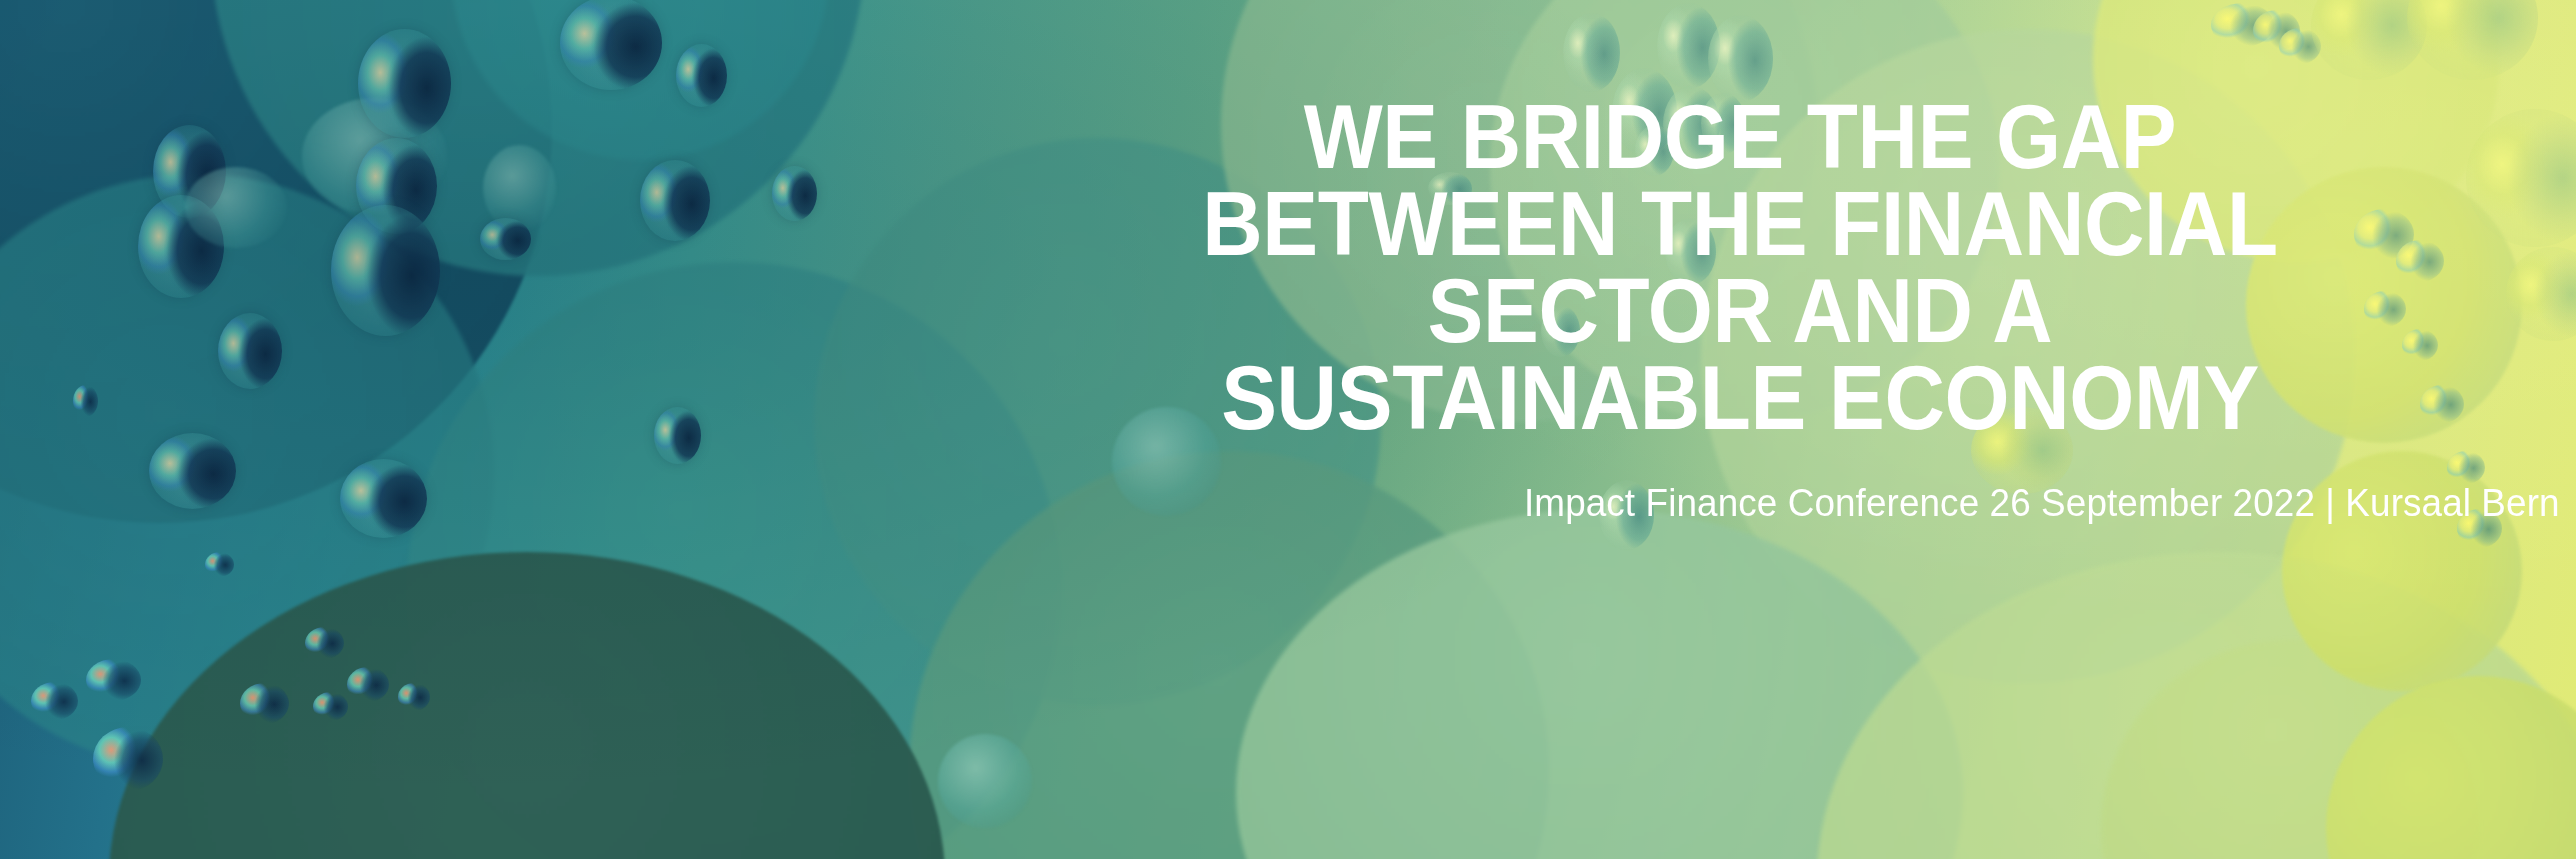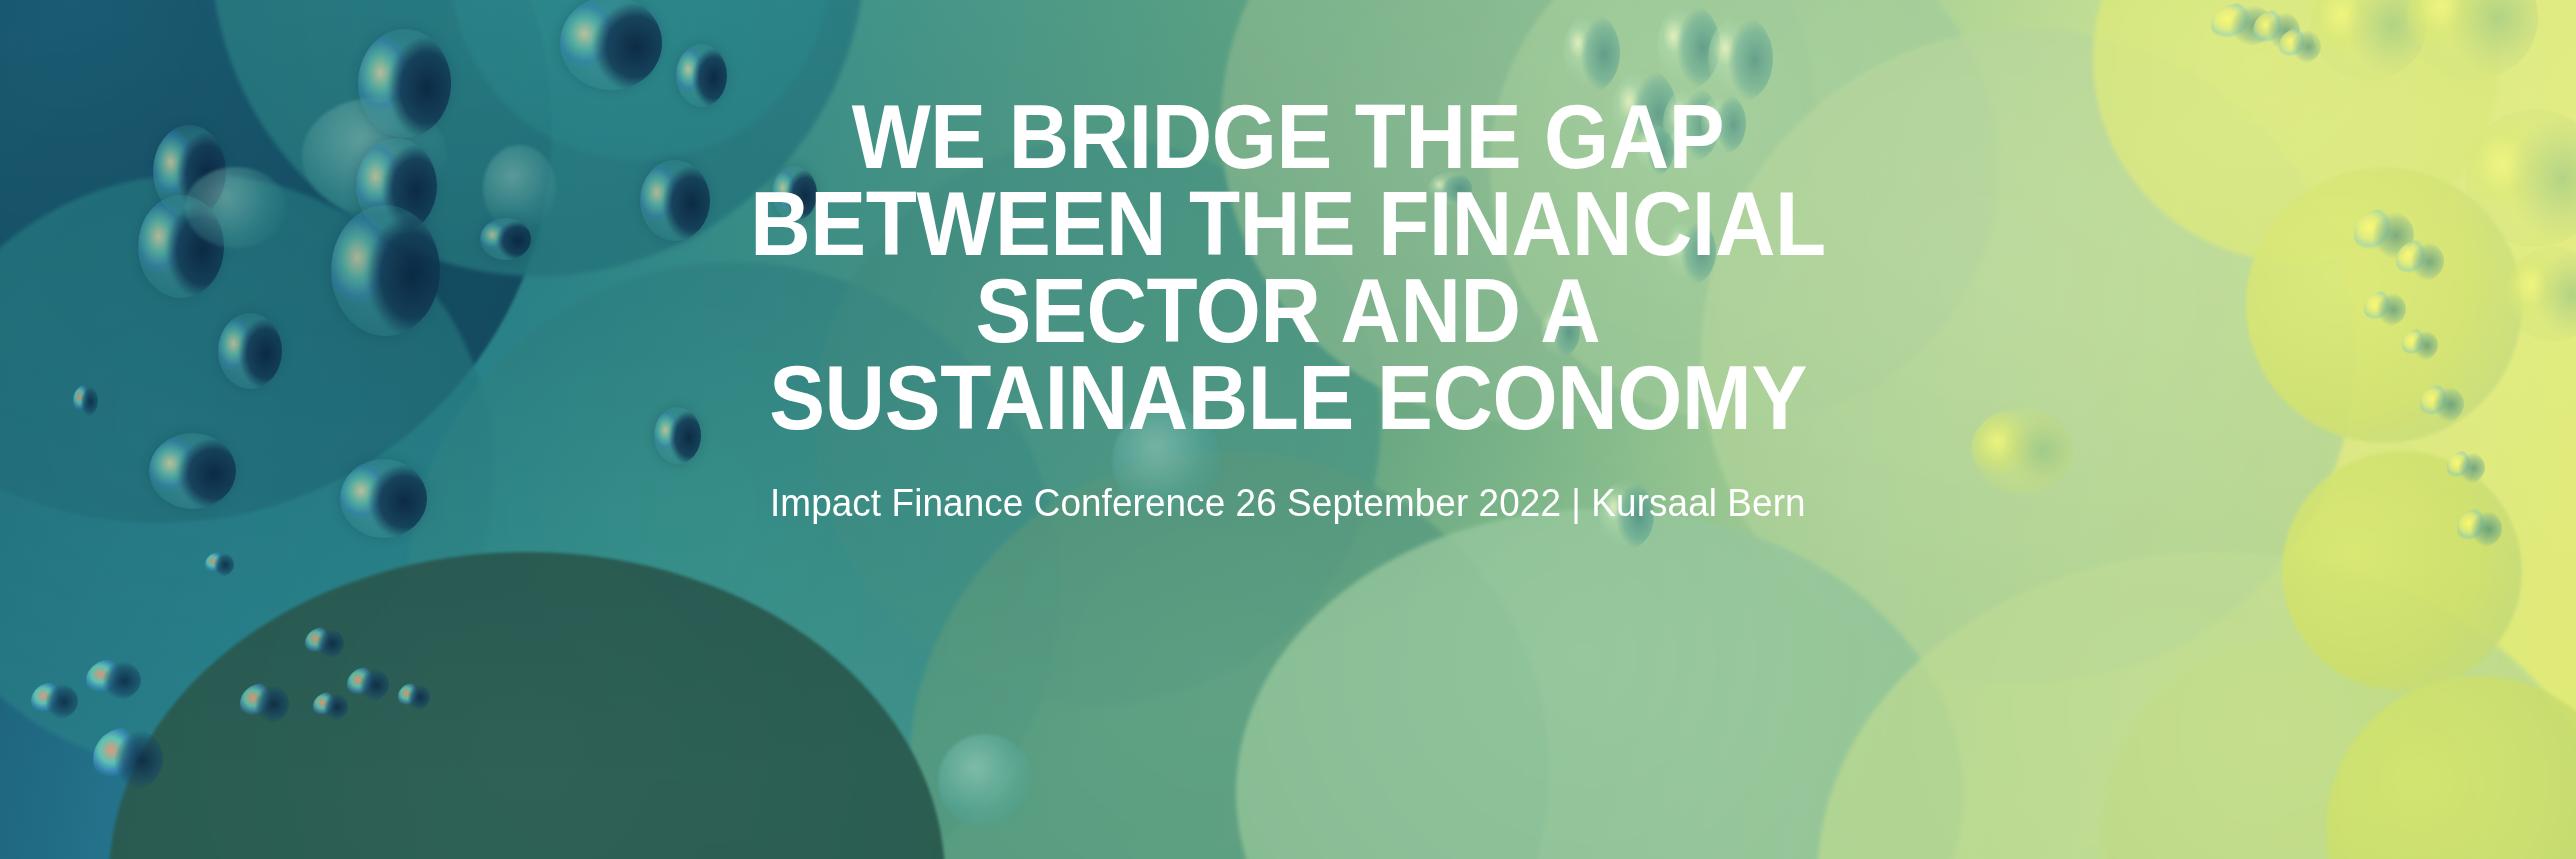--- a/index.html
+++ b/index.html
@@ -140,21 +140,21 @@
   .sheen{position:absolute;inset:0;
     background:
       radial-gradient(ellipse 70% 90% at 18% 30%, rgba(0,40,60,.18) 0%, rgba(0,0,0,0) 70%),
       radial-gradient(ellipse 60% 80% at 92% 18%, rgba(255,255,180,.16) 0%, rgba(0,0,0,0) 70%);
     pointer-events:none;}
 
   
   .content{
     position:absolute;inset:0;
     display:flex;flex-direction:column;
-    align-items:center;
+    align-items:flex-end;
     z-index:5;
     pointer-events:none;
   }
   .headline{
     margin:0;
     padding-top:94px;
     color:#ffffff;
     font-weight:700;
     font-size:90px;
     line-height:0.965;

